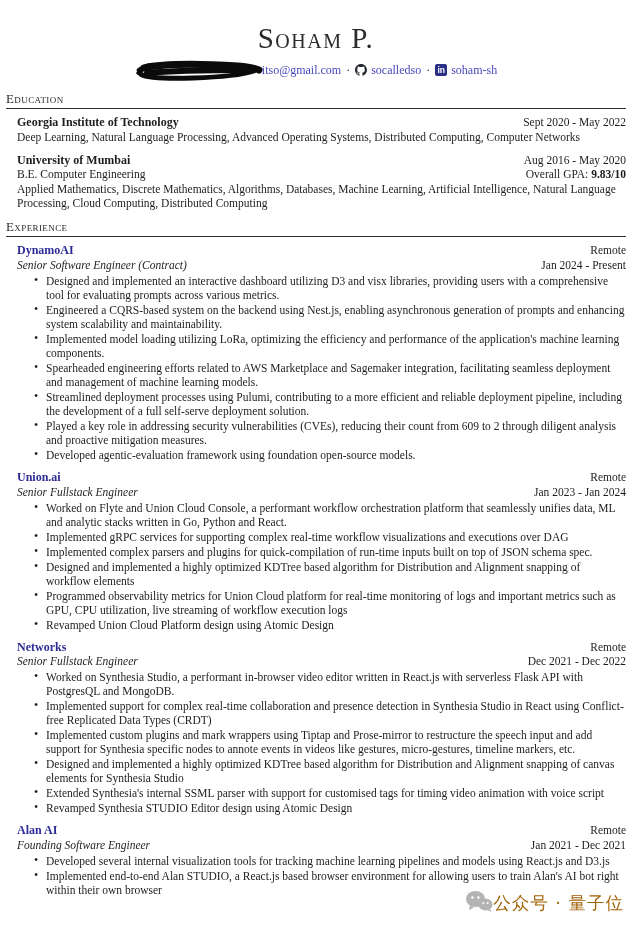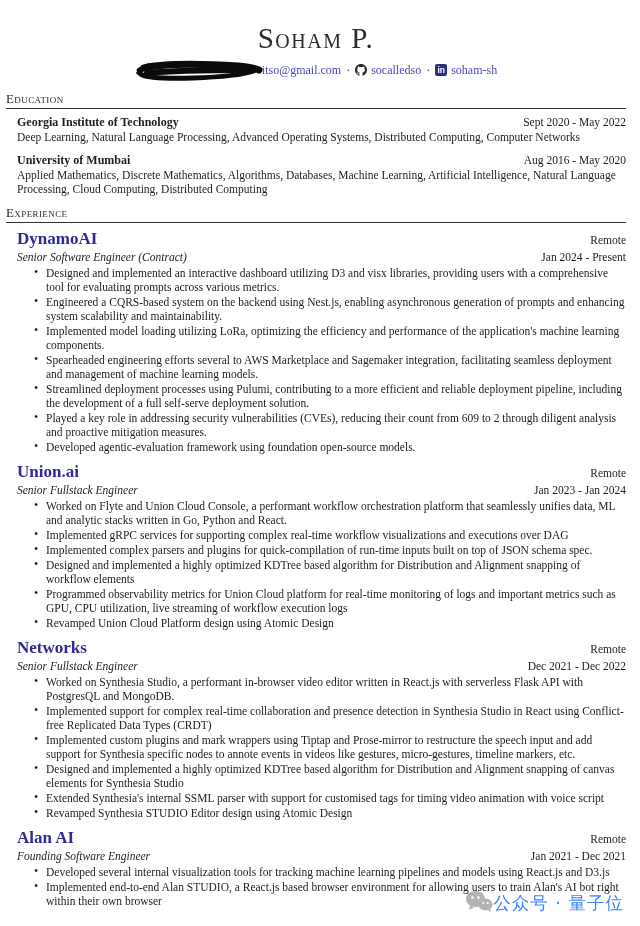--- a/index.html
+++ b/index.html
@@ -21,32 +21,32 @@
   .gh-icon svg{vertical-align:-2px;}
   .li-badge{display:inline-block;width:12px;height:12px;background:#2b2f85;color:#fff;
             border-radius:2px;font-family:"Liberation Sans",sans-serif;font-weight:bold;
             font-size:8.5px;line-height:12px;text-align:center;vertical-align:-2px;}
   
   .sec{margin:9px 0 0 0;font-weight:normal;font-variant:small-caps;font-size:13px;
        letter-spacing:.4px;color:#2a2a2a;border-bottom:1.4px solid #2f2f2f;padding-bottom:1px;}
   .entry{margin:6px 0 8px 11px;}
   .row{display:flex;justify-content:space-between;align-items:baseline;}
   .inst{font-weight:bold;font-size:12px;}
-  .company{font-weight:bold;font-size:17px;color:#2d2b96;}
+  .company{font-weight:bold;font-size:12px;color:#2d2b96;}
   .dates,.loc{font-size:11.5px;color:#1d1d1d;white-space:nowrap;}
   .role{font-style:italic;}
   .gpa b{font-weight:bold;}
   .details{margin-top:1px;}
   ul.bullets{margin:2px 0 0 0;padding:0 0 0 29px;list-style:none;}
   ul.bullets li{position:relative;margin-bottom:1px;}
   ul.bullets li::before{content:"\2022";position:absolute;left:-12px;top:-1px;font-size:12px;}
   
   .watermark{position:absolute;right:12px;bottom:8px;display:flex;align-items:center;gap:0;
              font-family:"DejaVu Sans","Liberation Sans",sans-serif;
-             font-size:17.5px;color:#3b82f6;letter-spacing:1px;}
+             font-size:17.5px;color:#a16207;letter-spacing:1px;}
 </style>
 </head>
 <body>
 
 <div class="page">
 
   <h1 class="name">Soham P.</h1>
 
   <div class="contact">
     <svg class="scribble" width="128" height="24" viewBox="0 0 128 24">
@@ -79,39 +79,43 @@
       <span class="dates">Sept 2020 - May 2022</span>
     </div>
     <div class="details">Deep Learning, Natural Language Processing, Advanced Operating Systems, Distributed Computing, Computer Networks</div>
   </div>
 
   <div class="entry">
     <div class="row">
       <span class="inst">University of Mumbai</span>
       <span class="dates">Aug 2016 - May 2020</span>
     </div>
+    <div class="row">
+      <span>B.E. Computer Engineering</span>
+      <span class="gpa"><span>Overall GPA: </span><b>9.83/10</b></span>
+    </div>
     <div class="details">Applied Mathematics, Discrete Mathematics, Algorithms, Databases, Machine Learning, Artificial Intelligence, Natural Language Processing, Cloud Computing, Distributed Computing</div>
   </div>
 
   <h2 class="sec">Experience</h2>
 
   <div class="entry">
     <div class="row">
       <span class="company">DynamoAI</span>
       <span class="loc">Remote</span>
     </div>
     <div class="row">
       <span class="role">Senior Software Engineer (Contract)</span>
       <span class="dates">Jan 2024 - Present</span>
     </div>
     <ul class="bullets">
       <li>Designed and implemented an interactive dashboard utilizing D3 and visx libraries, providing users with a comprehensive tool for evaluating prompts across various metrics.</li>
       <li>Engineered a CQRS-based system on the backend using Nest.js, enabling asynchronous generation of prompts and enhancing system scalability and maintainability.</li>
       <li>Implemented model loading utilizing LoRa, optimizing the efficiency and performance of the application's machine learning components.</li>
-      <li>Spearheaded engineering efforts several to AWS Marketplace and Sagemaker integration, facilitating seamless deployment and management of machine learning models.</li>
+      <li>Spearheaded engineering efforts related to AWS Marketplace and Sagemaker integration, facilitating seamless deployment and management of machine learning models.</li>
       <li>Streamlined deployment processes using Pulumi, contributing to a more efficient and reliable deployment pipeline, including the development of a full self-serve deployment solution.</li>
       <li>Played a key role in addressing security vulnerabilities (CVEs), reducing their count from 609 to 2 through diligent analysis and proactive mitigation measures.</li>
       <li>Developed agentic-evaluation framework using foundation open-source models.</li>
     </ul>
   </div>
 
   <div class="entry">
     <div class="row">
       <span class="company">Union.ai</span>
       <span class="loc">Remote</span>

